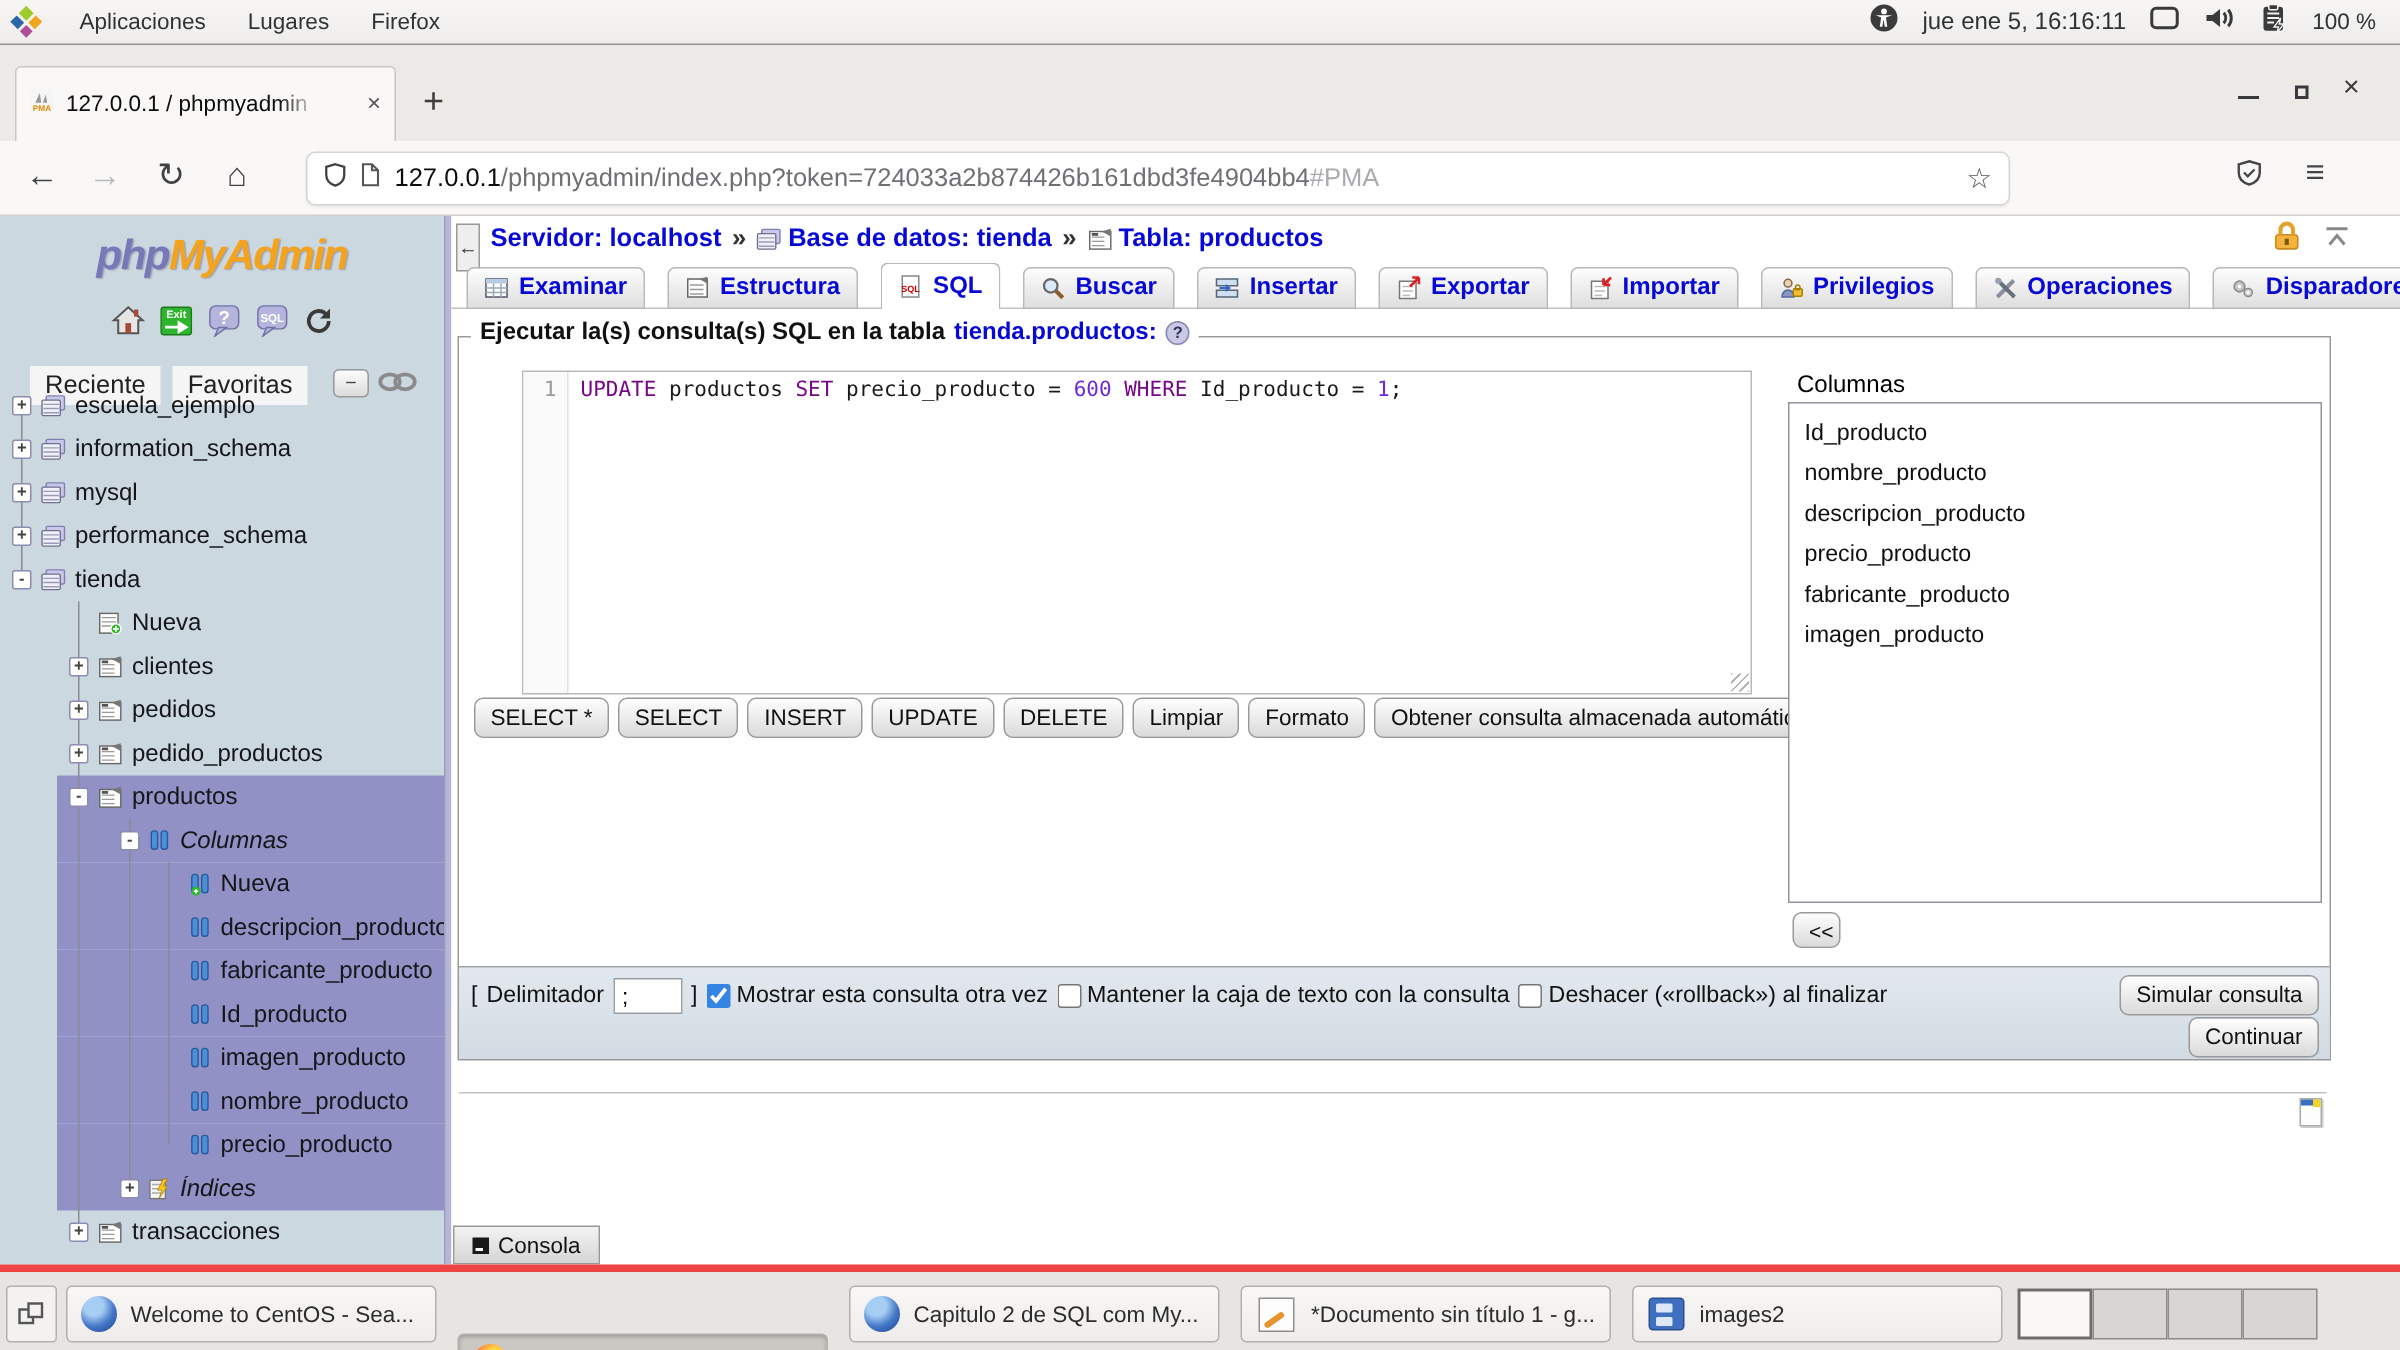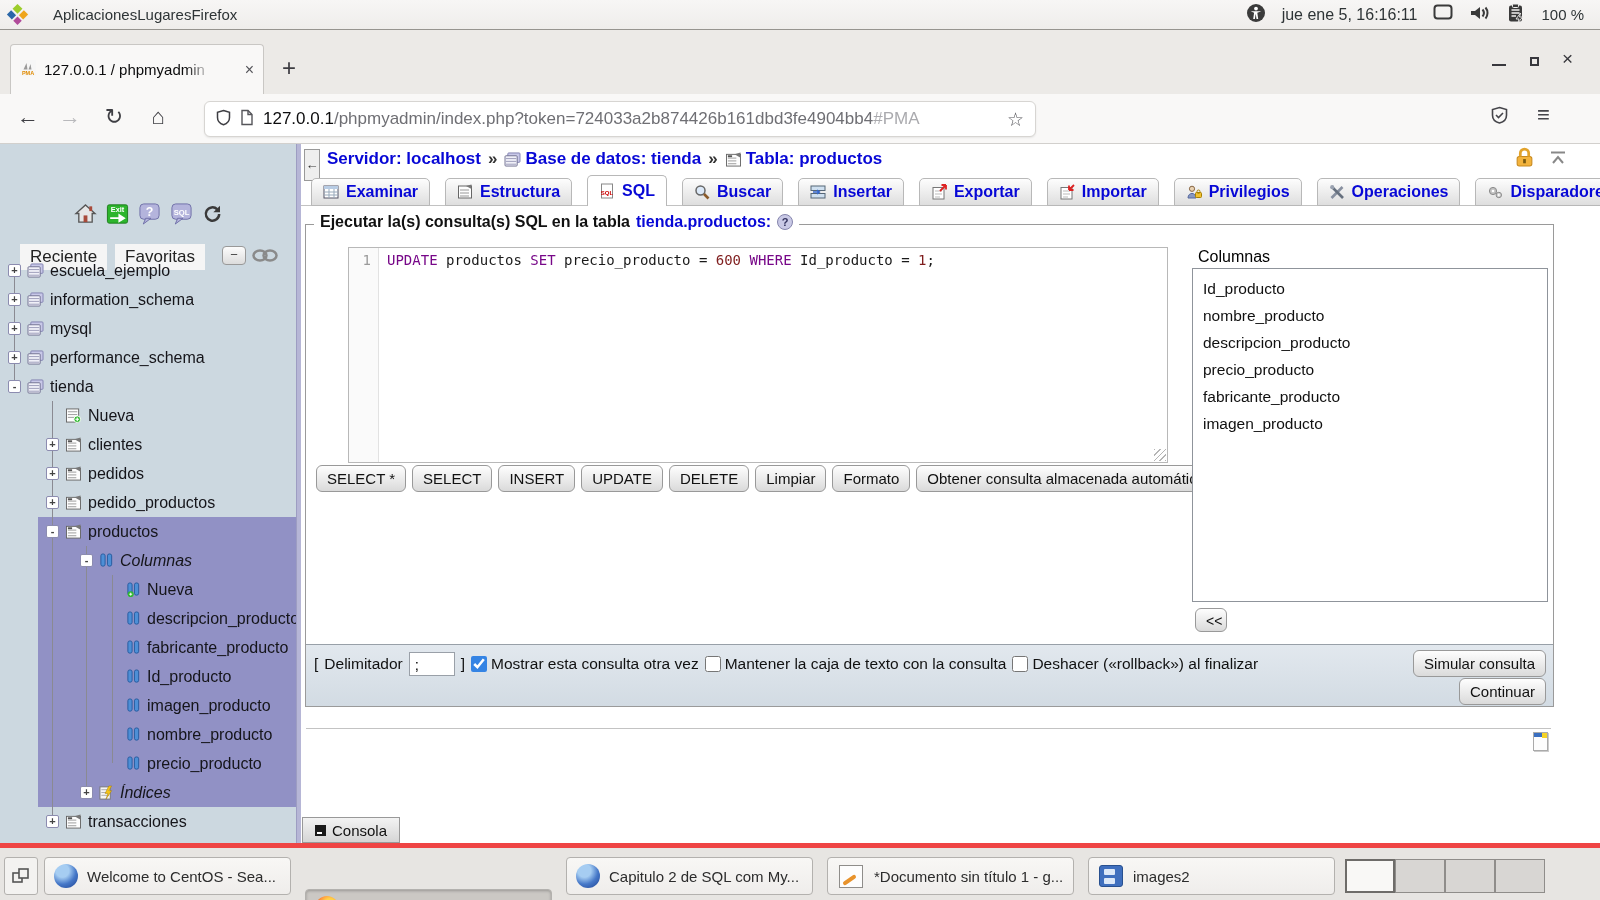--- a/index.html
+++ b/index.html
@@ -39,21 +39,21 @@
   #win-min { left:1492px; border-bottom:2px solid #38383d; height:12px; }
   #win-max { left:1530px; width:9px; height:9px; border:2px solid #38383d; top:27px; }
   #win-close { left:1562px; font-size:19px; color:#38383d; line-height:12px; top:23px; }
 
   
   #ff-navbar { position:absolute; left:0; top:94px; width:1600px; height:50px;
     background:#f9f8f7; border-bottom:1px solid #d2d0cd; }
   .navbtn { position:absolute; top:10px; font-size:22px; color:#3f3f44; width:28px;
     text-align:center; }
   .navbtn.disabled { color:#b9b9bc; }
-  #urlbar { position:absolute; left:204px; top:7px; width:832px; height:36px;
+  #urlbar { position:absolute; left:204px; top:7px; width:1136px; height:36px;
     background:#fff; border:1px solid #d7d5d2; border-radius:6px;
     display:flex; align-items:center; padding:0 11px; gap:9px;
     box-shadow:0 1px 2px rgba(0,0,0,.08);justify-content:flex-end; }
   .url-text { font-size:17px; white-space:nowrap; overflow:hidden; }
   .url-host { color:#0c0c0d; }
   .url-path { color:#6f6f74; }
   .url-frag { color:#aaaaae; }
   .url-star { margin-left:auto; font-size:19px; color:#55555a; }
   .nav-right { position:absolute; top:12px; }
 
@@ -130,21 +130,21 @@
     border:1px solid #8585ad; color:#32325e; font-size:11px; font-weight:bold;
     text-align:center; line-height:14px; }
 
   .editor { position:absolute; left:42px; top:22px; width:820px; height:216px;
     border:1px solid #b8b8b8; display:flex; background:#fff;
     font-family:"DejaVu Sans Mono", monospace; font-size:14px; }
   .gutter { width:30px; background:#fafafa; border-right:1px solid #e2e2e2;
     text-align:right; padding:4px 7px 0 0; color:#9a9a9a; }
   .codearea { padding:4px 0 0 8px; white-space:pre; }
   .tk-keyword { color:#770788; }
-  .tk-number { color:#7f1d1d; }
+  .tk-number { color:#6d28d9; }
   .tk-plain { color:#1a1a1a; }
   .ed-resize { position:absolute; right:1px; bottom:1px; width:12px; height:12px;
     background:repeating-linear-gradient(135deg,#b5b5b5 0 1px,transparent 1px 4px); }
 
   .ed-buttons { position:absolute; left:10px; top:240px; display:flex; gap:6px; }
   .pma-btn { border:1px solid #999; border-radius:6px;
     background:linear-gradient(#fefefe,#dadada); padding:4px 10px; font-size:15px;
     color:#111; white-space:nowrap; }
 
   .cols-title { position:absolute; left:892px; top:23px; font-size:16px; color:#000; }
@@ -215,21 +215,21 @@
 <body>
 
 <div id="gnome-topbar">
   <div class="gt-left">
     <span class="centos-logo">
         <i></i>
         <i></i>
         <i></i>
         <i></i>
       </span>
-    <span id="gt-menus" style="display:flex;">
+    <span id="gt-menus" style="display:flex;gap:28px;">
         <span class="gt-menu">Aplicaciones</span>
         <span class="gt-menu">Lugares</span>
         <span class="gt-menu">Firefox</span>
       </span>
   </div>
   <div class="gt-right">
     <span><svg width="20" height="20">
           <circle cx="10" cy="10" r="9" fill="#3b3b3b"></circle>
           <circle cx="10" cy="5.6" r="1.9" fill="#fff"></circle>
           <path d="M4.6 8.2h10.8l-4.1 1.5.9 6.2h-1.7l-.7-4.6h-.2l-.7 4.6H7.2l.9-6.2z" fill="#fff"></path>
@@ -285,20 +285,21 @@
     <span class="url-star">☆</span>
   </div>
   <span class="nav-right" style="left:1490px"><svg width="19" height="19">
         <path d="M9.5 1.5l7 2.1v5.6c0 4.1-2.9 6.7-7 7.8-4.1-1.1-7-3.7-7-7.8V3.6z" fill="none" stroke="#45454a" stroke-width="1.6"></path>
         <path d="M6 9l2.5 2.5L13 7" fill="none" stroke="#45454a" stroke-width="1.6"></path>
       </svg></span>
   <span class="nav-right" style="left:1537px;font-size:22px;color:#45454a;top:8px;">≡</span>
 </div>
 
 <div id="sidebar">
+  <div class="pma-logo"><span class="lg-php">php</span><span class="lg-ma">MyAdmin</span></div>
   <div class="side-icons">
     <span>
         <svg width="23" height="21" viewBox="0 0 24 22">
           <path d="M12 2 22 11h-3v9H5v-9H2Z" fill="#e6e6e6" stroke="#555" stroke-width="1.4"></path>
           <rect x="10" y="13" width="4" height="7" fill="#a84a3a"></rect>
           <rect x="16" y="3.5" width="3" height="5" fill="#a84a3a"></rect>
         </svg>
       </span>
     <span>
         <svg width="23" height="22" viewBox="0 0 24 24">

